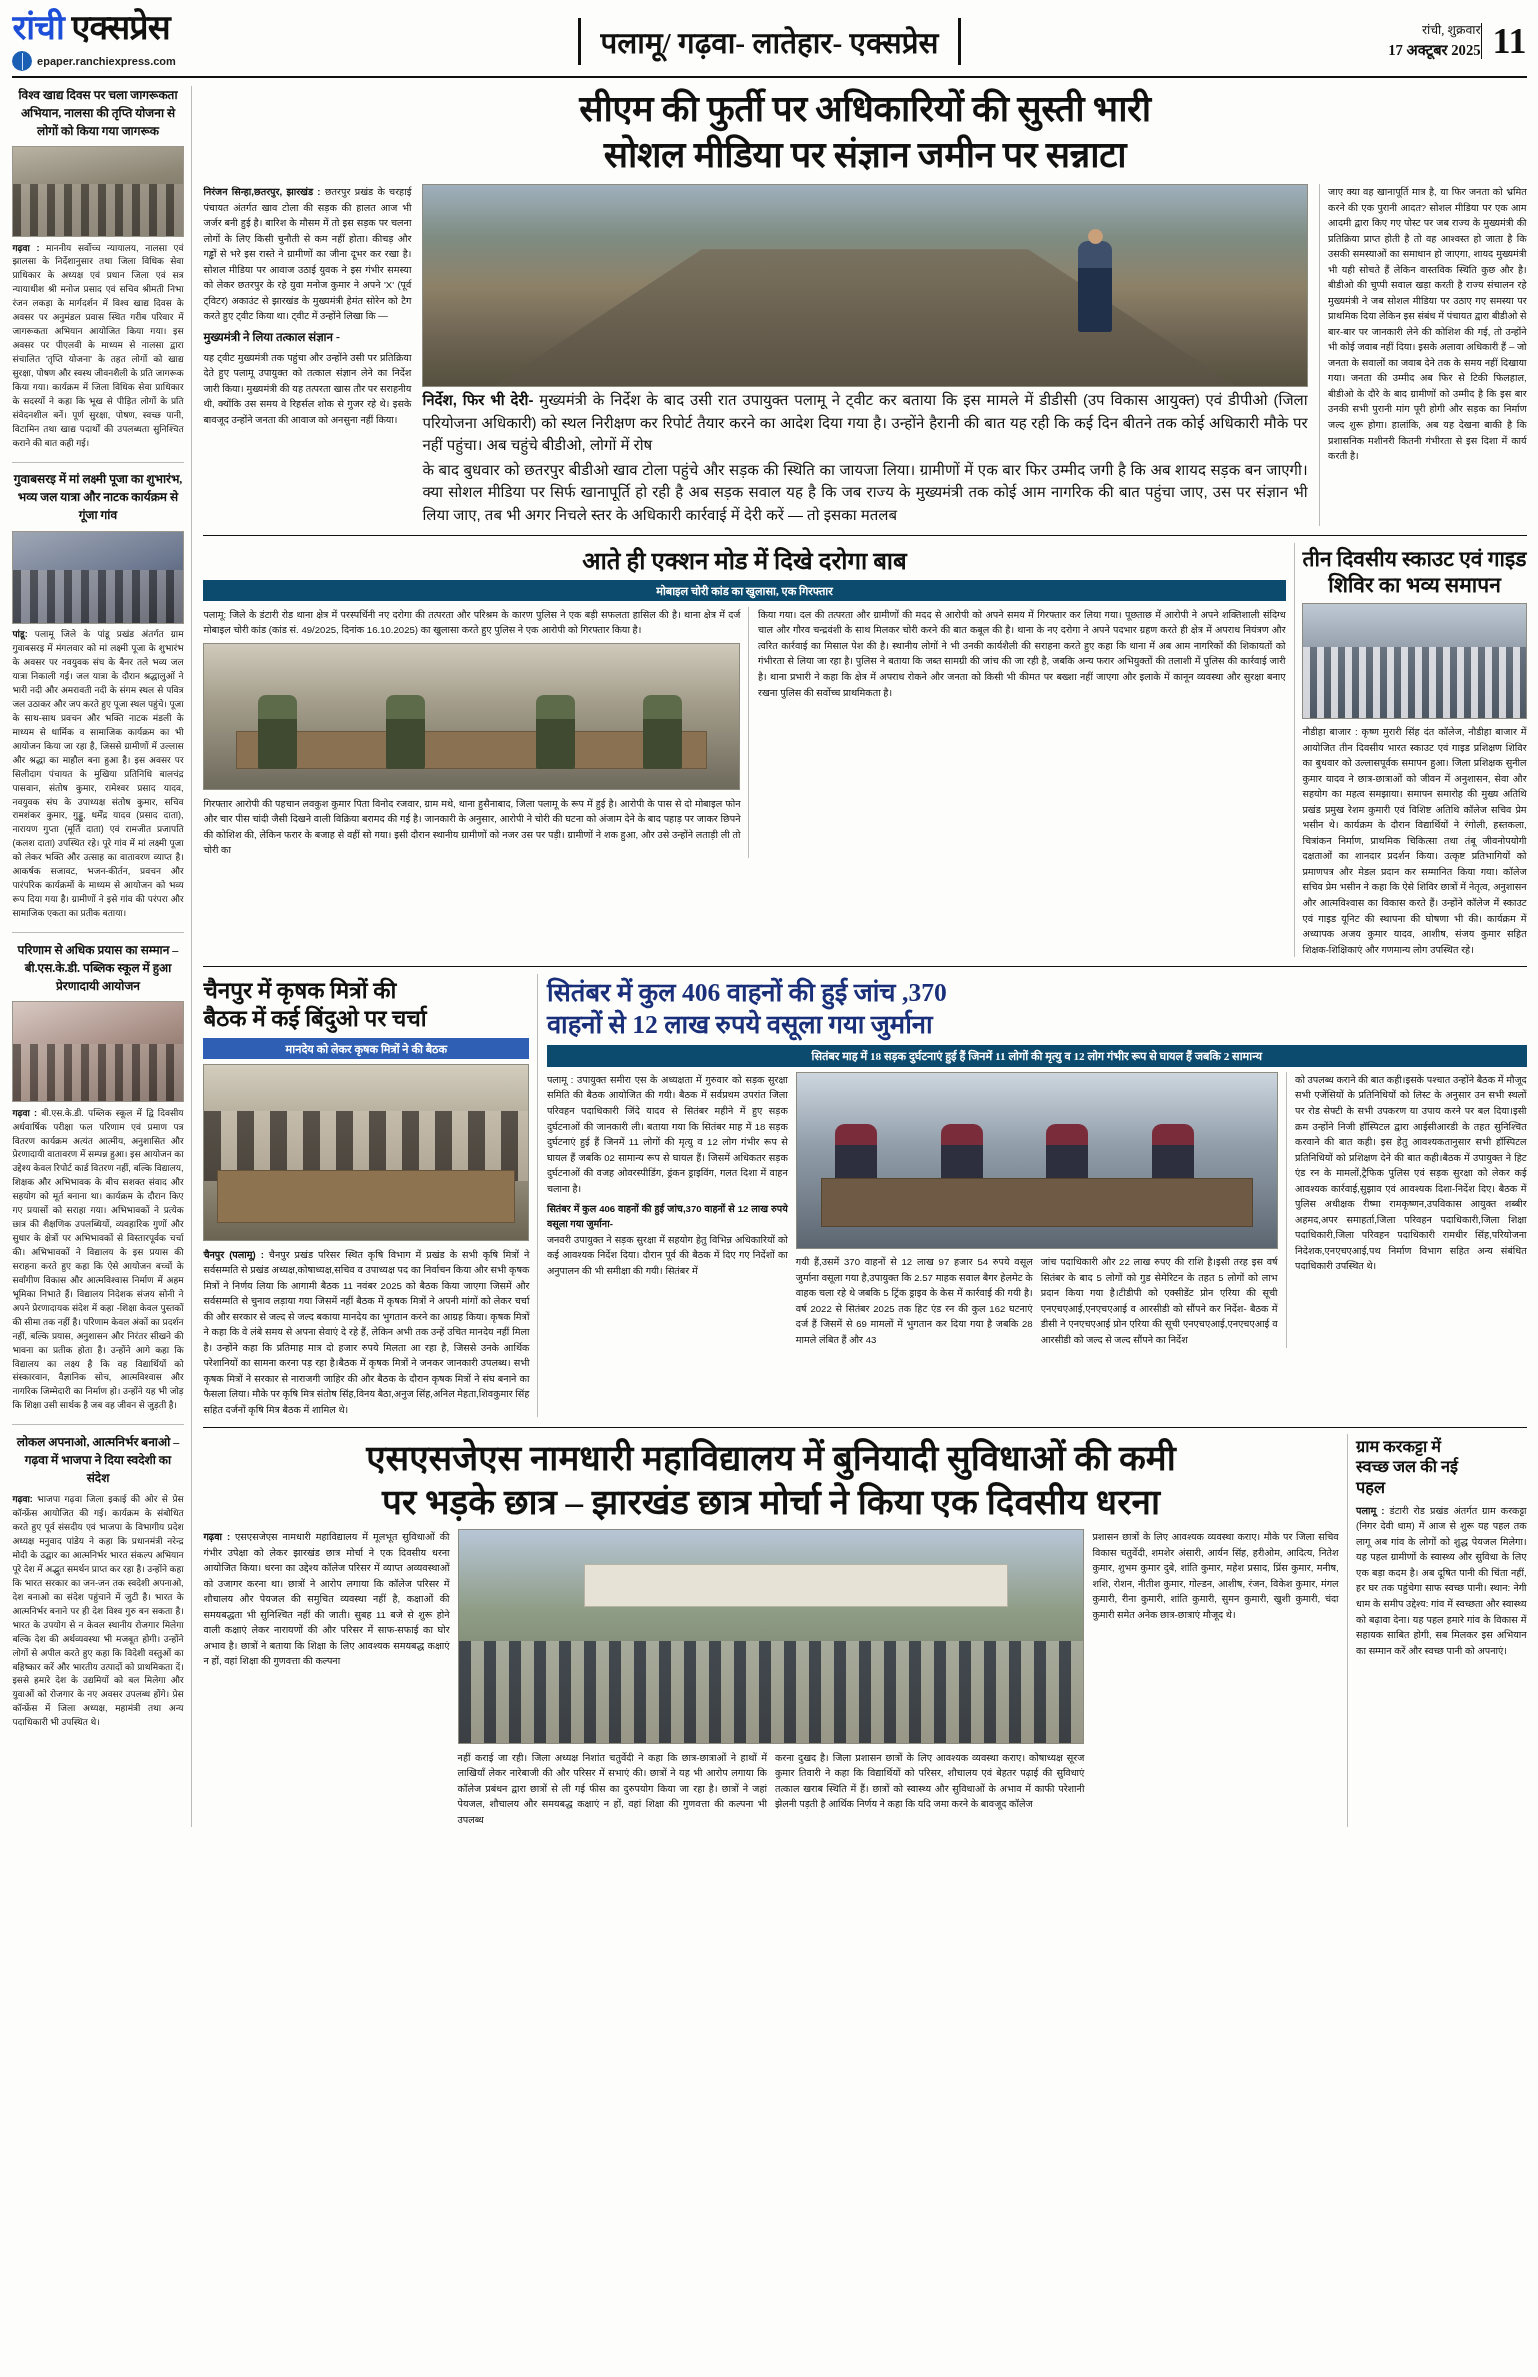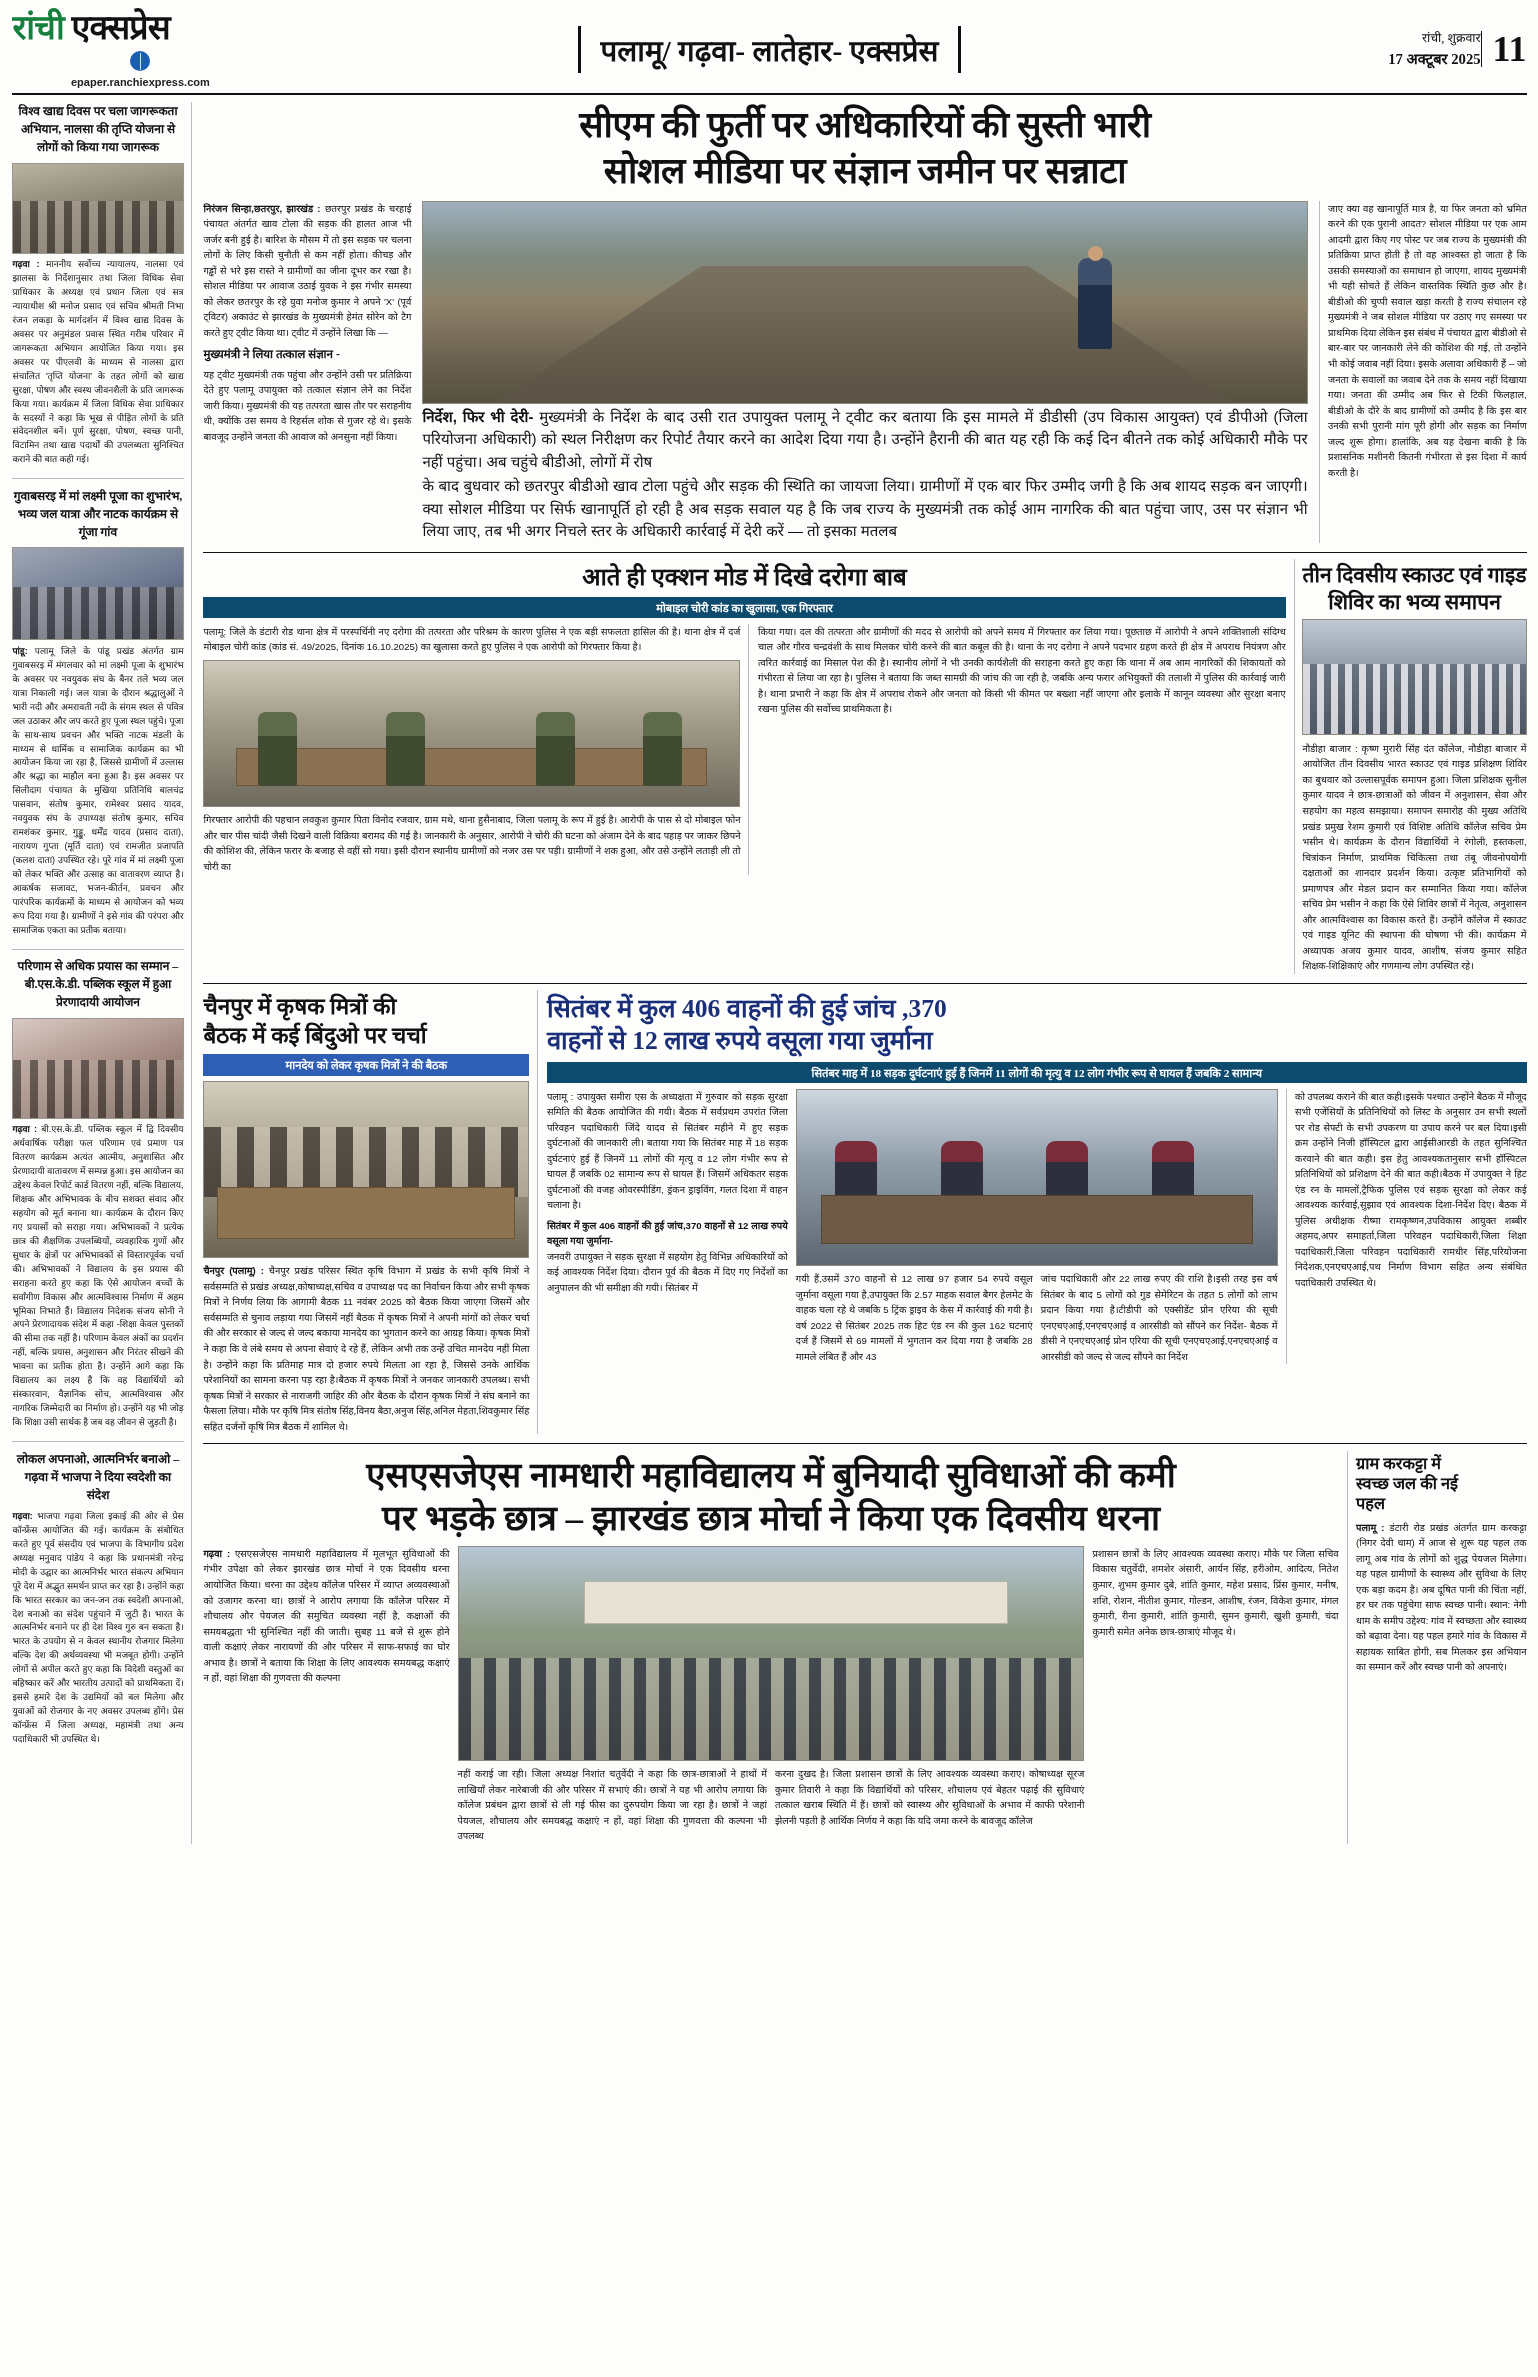--- a/index.html
+++ b/index.html
@@ -32,27 +32,26 @@
     justify-content: center;
   }
   .mast-logo .brand {
     font-family: "Liberation Serif", serif;
     font-weight: bold;
     font-size: 34px;
     letter-spacing: -0.8px;
     color: #111;
     line-height: 1;
   }
-  .mast-logo .brand .red { color: #15803d; }
+  .mast-logo .brand .red { color: #1d4ed8; }
   .mast-logo .sub {
     margin-top: 6.2px;
     display: flex;
     align-items: center;
     gap: 4.7px;
-    flex-direction: column;
   }
   .mast-logo .globe {
     width: 20px; height: 20px;
     border-radius: 50%;
     background: #1a5fb4;
     position: relative;
     flex: none;
   }
   .mast-logo .globe:after {
     content: "";

